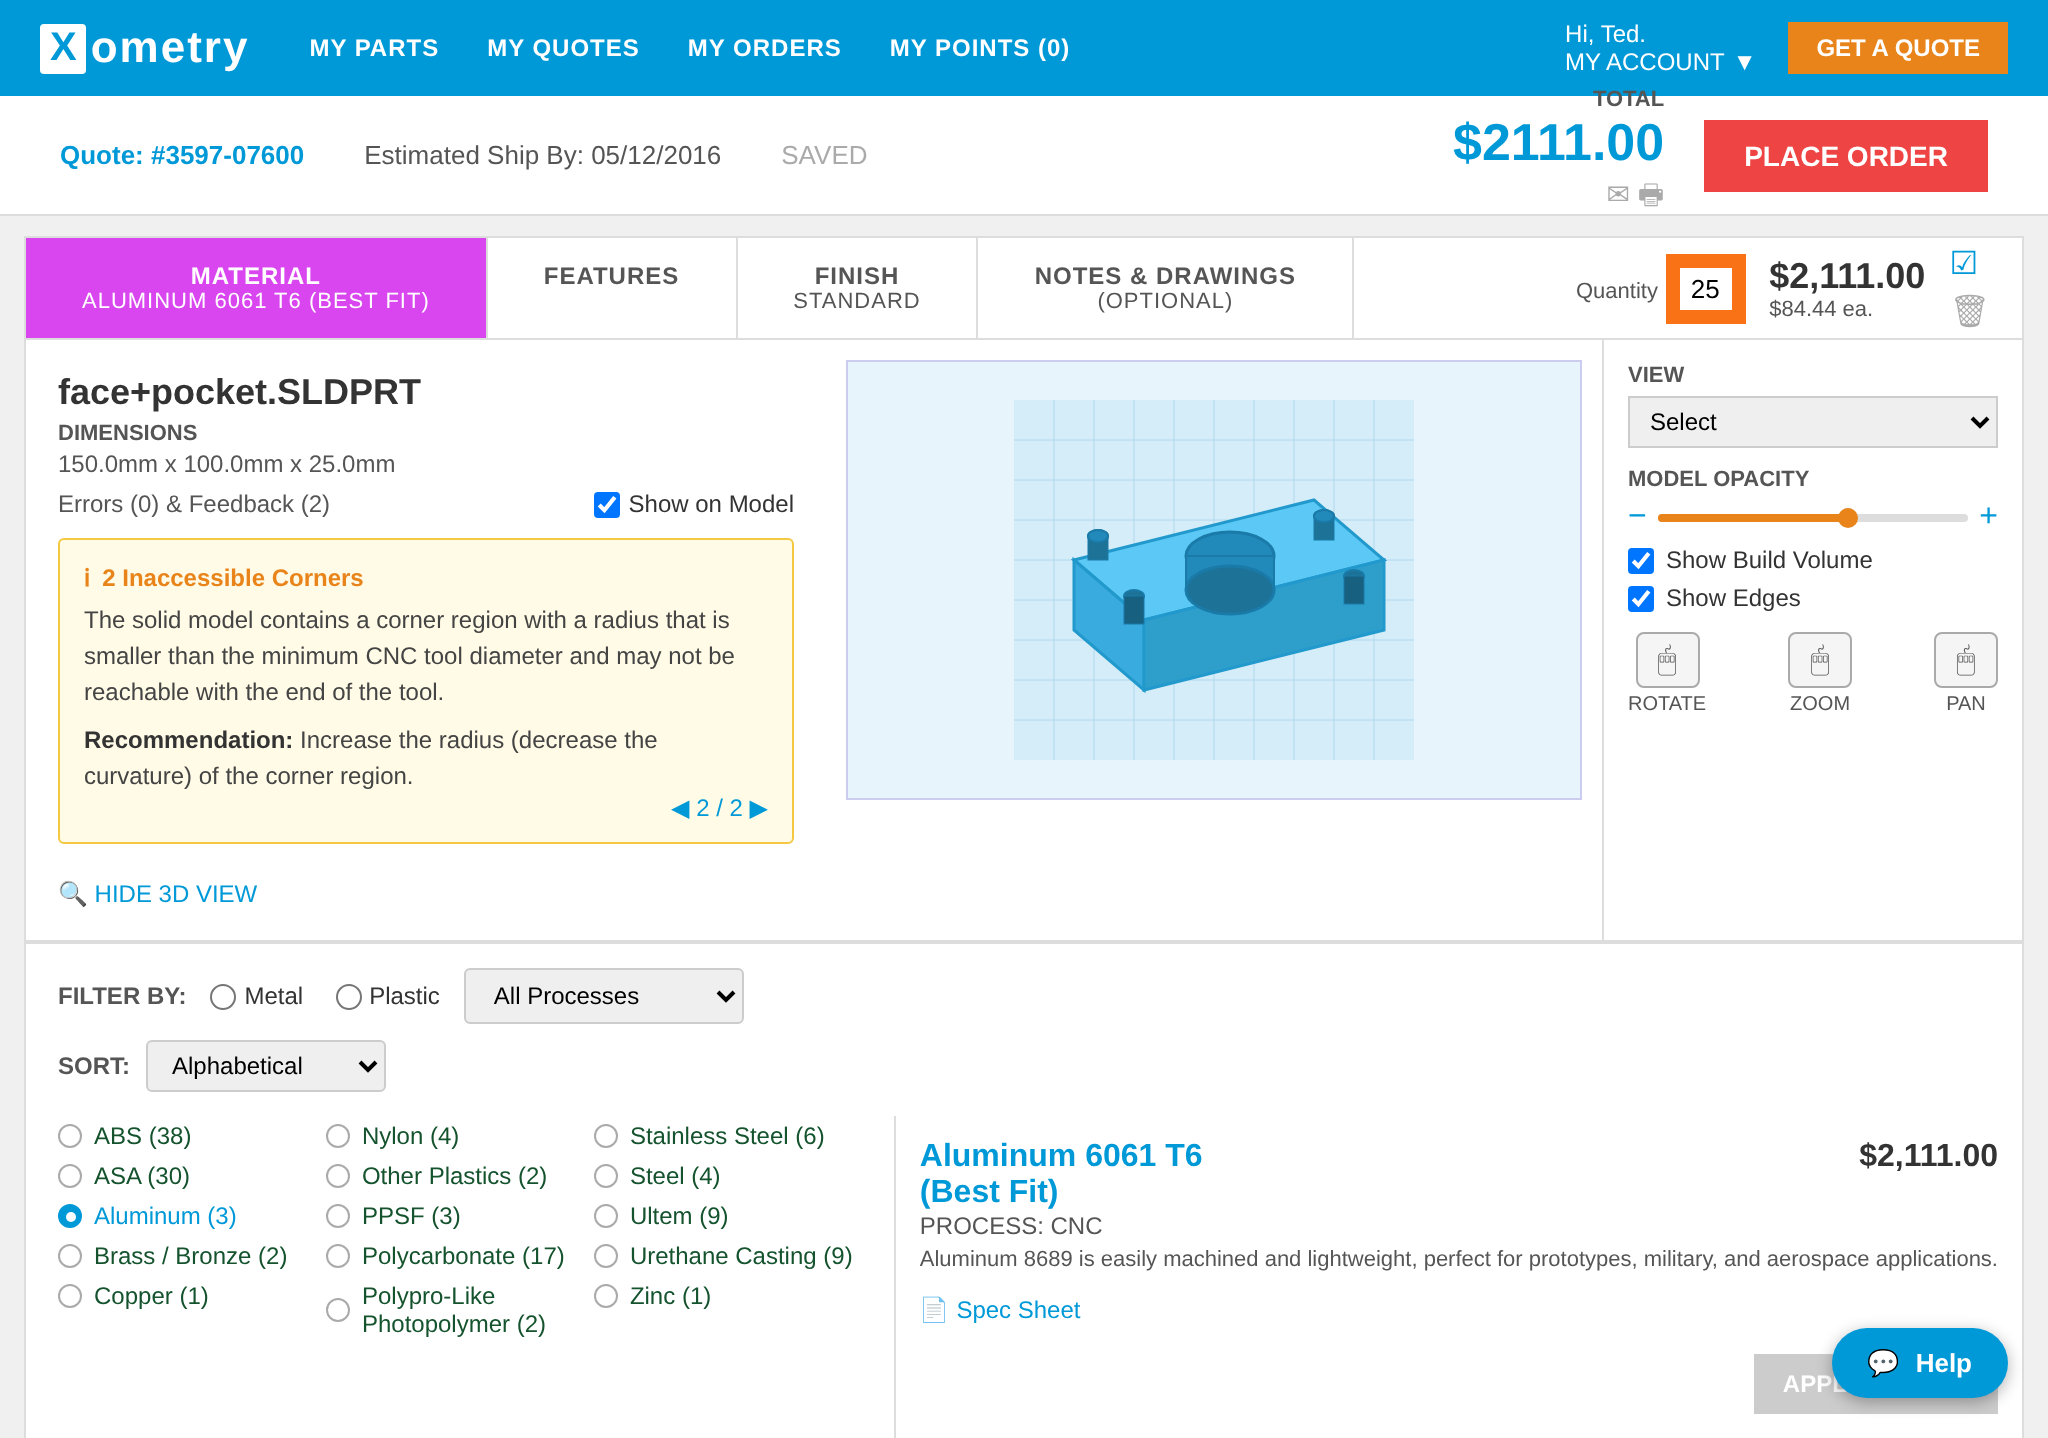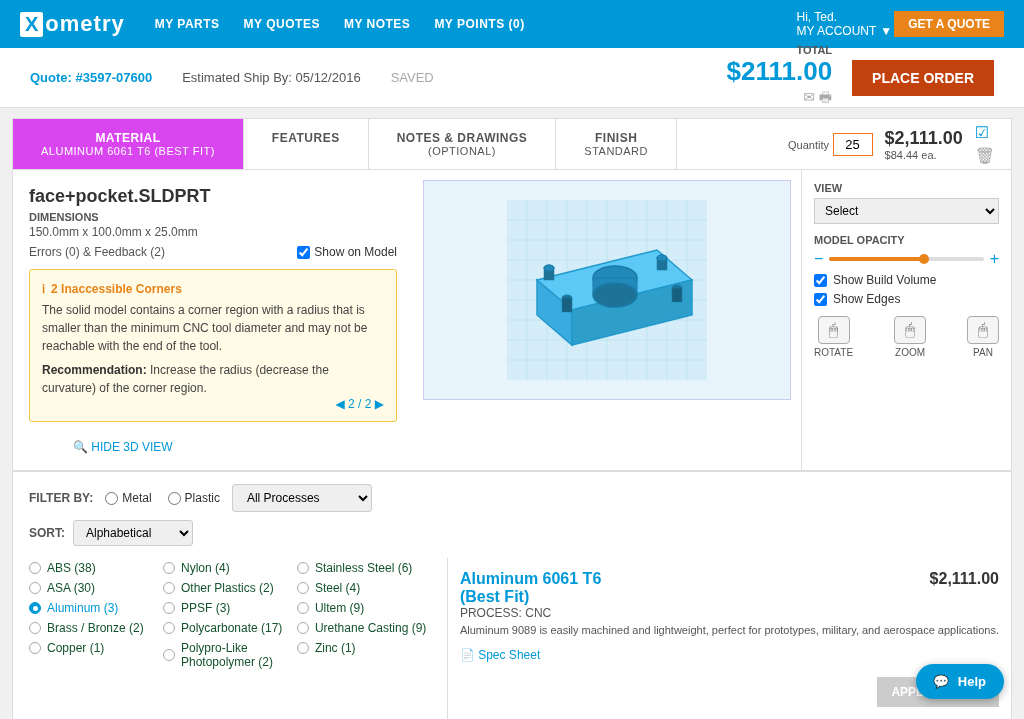--- a/index.html
+++ b/index.html
@@ -42,21 +42,21 @@
     .nav a {
       color: white;
       text-decoration: none;
       font-size: 12px;
       font-weight: bold;
       letter-spacing: 0.5px;
     }
     .nav-right {
       display: flex;
       align-items: center;
-      gap: 2px;
+      gap: 16px;
       color: white;
       font-size: 12px;
     }
     .get-quote {
       background: #e8841a;
       color: white;
       padding: 6px 14px;
       border: none;
       font-size: 12px;
       font-weight: bold;
@@ -73,21 +73,21 @@
       height: 60px;
     }
     .quote-num { color: #0099d8; font-size: 13px; font-weight: bold; margin-right: 30px; }
     .ship-date { font-size: 13px; color: #555; margin-right: 30px; }
     .saved-badge { color: #aaa; font-size: 13px; margin-right: auto; }
     .total-section { text-align: right; margin-right: 20px; }
     .total-label { font-size: 11px; color: #555; font-weight: bold; }
     .total-price { color: #0099d8; font-size: 26px; font-weight: bold; }
     .total-icons { color: #aaa; font-size: 14px; }
     .place-order {
-      background: #c2410c;
+      background: #ef4444;
       color: white;
       border: none;
       padding: 10px 20px;
       font-size: 14px;
       font-weight: bold;
       cursor: pointer;
       text-transform: uppercase;
     }
 
     
@@ -122,21 +122,21 @@
     .tab-price-section {
       display: flex;
       align-items: center;
       margin-left: auto;
       padding: 0 16px;
       gap: 12px;
     }
     .qty-label { font-size: 11px; color: #555; }
     .qty-input {
       width: 40px;
-      border: 1px solid #f97316;
+      border: 7px solid #f97316;
       padding: 3px 5px;
       font-size: 13px;
       text-align: center;
     }
     .tab-price { font-size: 18px; font-weight: bold; color: #333; }
     .tab-ea { font-size: 11px; color: #555; }
 
     .file-name { font-size: 18px; font-weight: bold; color: #333; margin-bottom: 4px; }
     .dim-label { font-size: 11px; font-weight: bold; color: #555; margin-bottom: 2px; }
     .dim-value { font-size: 12px; color: #555; margin-bottom: 6px; }
@@ -158,21 +158,21 @@
       color: #e8841a;
       margin-bottom: 4px;
       display: flex;
       align-items: center;
       gap: 6px;
     }
     .warning-body { color: #444; line-height: 1.5; margin-bottom: 6px; }
     .warning-rec { color: #444; line-height: 1.5; }
     .warning-rec strong { color: #333; }
     .warning-nav { text-align: right; color: #0099d8; font-size: 12px; }
-    .hide-3d { color: #0099d8; font-size: 12px; cursor: pointer; margin-top: 8px; display: inline-block; margin-left: 44px; }
+    .hide-3d { color: #0099d8; font-size: 12px; cursor: pointer; margin-top: 8px; display: inline-block; }
 
     
     .model-area {
       background: #e8f4fb;
       border: 1px solid #cce;
       height: 220px;
       display: flex;
       align-items: center;
       justify-content: center;
       position: relative;
@@ -352,21 +352,21 @@
 <body>
 
 <header class="header">
   <div class="logo">
     <span class="logo-x">X</span>
     <span class="logo-text">ometry</span>
   </div>
   <nav class="nav">
     <a>MY PARTS</a>
     <a>MY QUOTES</a>
-    <a>MY NOTES</a>
+    <a>MY ORDERS</a>
     <a>MY POINTS (0)</a>
   </nav>
   <div class="nav-right">
     <div>
       <div>Hi, Ted.</div>
       <div style="display:flex;align-items:center;gap:4px;">
         <span>MY ACCOUNT</span>
         <span>▼</span>
       </div>
     </div>
@@ -390,26 +390,26 @@
 
   <div class="tabs">
     <div class="tab active">
       <div>MATERIAL</div>
       <div class="tab-sub">Aluminum 6061 T6 (Best Fit)</div>
     </div>
     <div class="tab">
       <div>FEATURES</div>
     </div>
     <div class="tab">
+      <div>FINISH</div>
+      <div class="tab-sub">Standard</div>
+    </div>
+    <div class="tab">
       <div>NOTES &amp; DRAWINGS</div>
       <div class="tab-sub">(optional)</div>
-    </div>
-    <div class="tab">
-      <div>FINISH</div>
-      <div class="tab-sub">Standard</div>
     </div>
     <div class="tab-price-section">
       <div>
         <span class="qty-label">Quantity</span>
         <input class="qty-input" type="text" value="25" style="">
       </div>
       <div>
         <div class="tab-price">$2,111.00</div>
         <div class="tab-ea">$84.44 ea.</div>
       </div>
@@ -663,21 +663,21 @@
       <div style="display:flex;justify-content:space-between;align-items:flex-start;">
         <div>
           <span class="mat-name">
             <span>Aluminum 6061 T6</span><br>
             <span>(Best Fit)</span>
           </span>
         </div>
         <span class="mat-price">$2,111.00</span>
       </div>
       <div class="mat-process">PROCESS: CNC</div>
-      <div class="mat-desc">Aluminum 9089 is easily machined and lightweight, perfect for prototypes, military, and aerospace applications.</div>
+      <div class="mat-desc">Aluminum 8689 is easily machined and lightweight, perfect for prototypes, military, and aerospace applications.</div>
       <div>
         <a class="spec-link">
           <span>📄 </span>
           <span>Spec Sheet</span>
         </a>
       </div>
       <br>
       <div style="text-align:right;">
         <button class="apply-btn">APPLY TO PART</button>
       </div>

